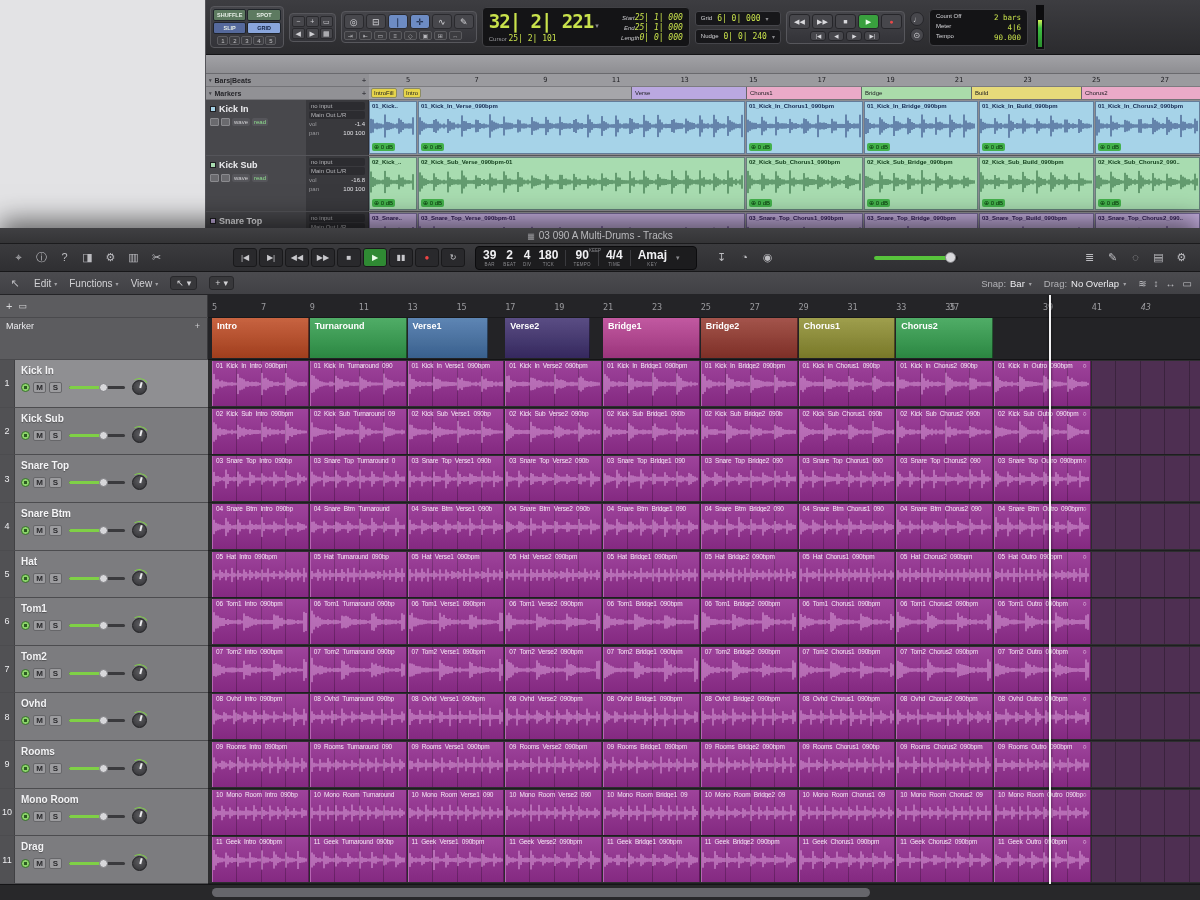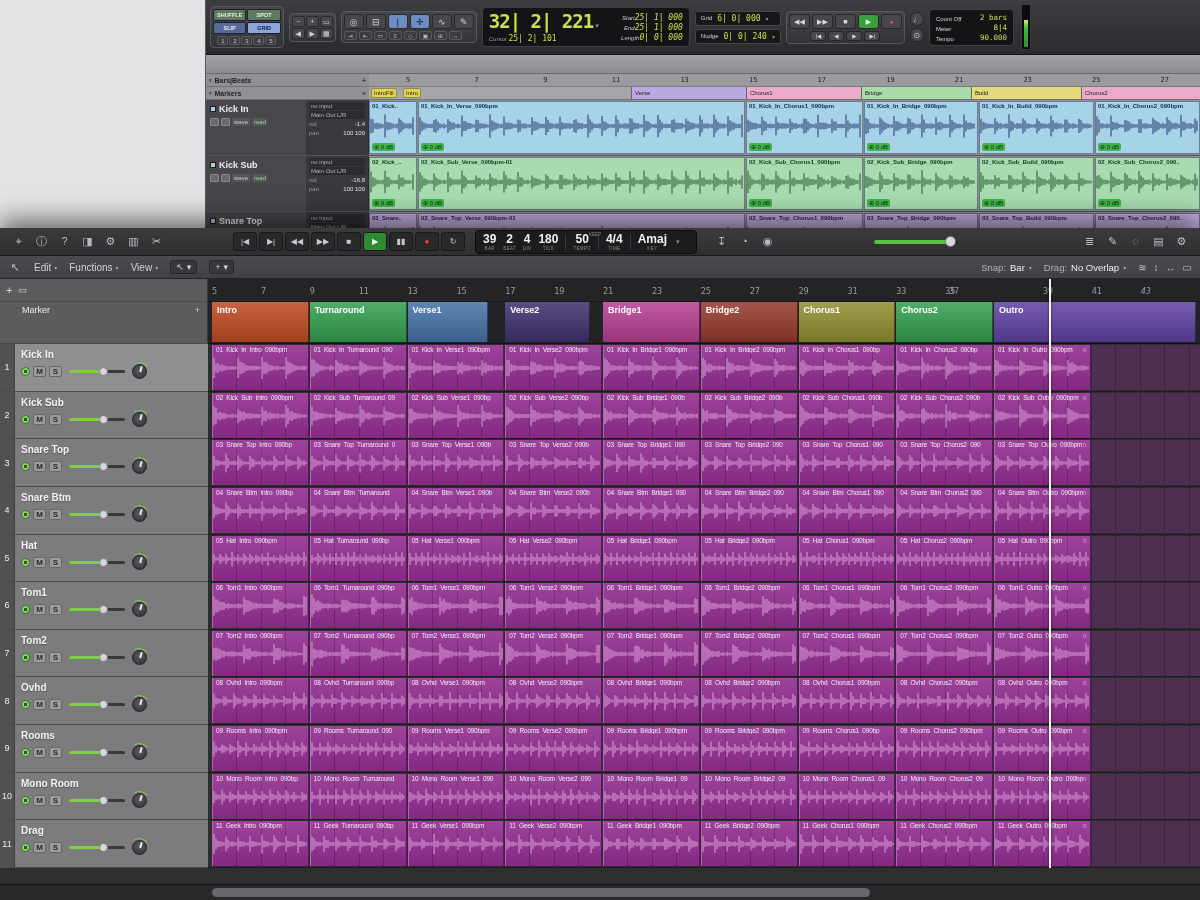--- a/index.html
+++ b/index.html
@@ -39,21 +39,21 @@
   .gnval{font-family:"DejaVu Sans Mono",monospace;font-size:8px;color:#c9e24c;}
   .gndd{font-size:6px;color:#8a8a8e;}
   .ptt1,.ptt2{display:flex;gap:2px;justify-content:center;}
   .pt-tbtn{width:21px;height:15px;background:#47474c;border:1px solid #26262a;color:#d9d9dd;font-size:7px;text-align:center;line-height:14px;border-radius:3px;}
   .pt-tbtn.play{background:#39a03e;color:#eaffea;}
   .pt-tbtn.rec{color:#e84848;}
   .pt-tbtn.sm{width:16px;height:10px;font-size:5.5px;line-height:9px;}
   .pt-extra{display:flex;flex-direction:column;gap:2px;}
   .pt-round{width:14px;height:14px;border-radius:50%;background:#47474c;border:1px solid #26262a;color:#d6d6da;font-size:8px;text-align:center;line-height:13px;}
   .ptc.session{background:#141416;border-color:#404044;padding:3px 6px;gap:1px;}
-  .ssrow{display:flex;gap:6px;align-items:flex-end;}
+  .ssrow{display:flex;gap:20px;align-items:flex-start;}
   .sslab{font-size:6px;color:#d8d8dc;width:38px;}
   .ssval{font-family:"DejaVu Sans Mono",monospace;font-size:7.5px;color:#c9e24c;margin-left:auto;}
   .pt-meter{width:10px;height:46px;background:#0c0c0e;border:1px solid #3a3a3e;position:relative;margin-left:2px;}
   .pt-meter::after{content:'';position:absolute;left:2px;right:2px;bottom:2px;height:62%;background:linear-gradient(#d6f05a,#3fbf42 30%,#2a8f2e);}
   .pt-mid{height:19px;background:linear-gradient(#a2a2a6,#8e8e92);border-bottom:1px solid #6a6a6e;}
   .pt-edit{display:flex;}
   .pt-rlabels{width:163px;}
   .pt-rl{height:13px;font-size:7px;font-weight:bold;color:#242428;background:#919195;border-bottom:1px solid #737377;padding:1px 3px;display:flex;gap:3px;align-items:center;}
   .pt-rl .dd{font-size:5px;color:#45454a;}
   .pt-rl .plus{margin-left:auto;font-size:7px;color:#45454a;}
@@ -112,21 +112,21 @@
   .l-menu{display:flex;align-items:center;gap:3px;}
   .l-menu .dd{font-size:6px;color:#a2a2a6;}
   .l-toolbox{display:flex;align-items:center;gap:3px;background:#38383b;border:1px solid #28282b;border-radius:3px;padding:1px 5px;font-size:9px;}
   .l-snap{display:flex;align-items:center;gap:4px;font-size:9.5px;}
   .l-snap .lab{color:#b2b2b6;}
   .l-snap .val{color:#ececef;}
   .l-zoomgrp{display:flex;gap:7px;font-size:10px;color:#c2c2c6;}
   .l-main{position:relative;height:589px;overflow:hidden;}
   .l-side{position:absolute;left:0;top:0;width:208px;height:100%;background:#5c5c5f;border-right:1px solid #39393c;}
   .l-sidetop{position:absolute;left:0;top:0;width:208px;height:23px;border-bottom:1px solid #4a4a4d;display:flex;align-items:center;gap:6px;padding:0 6px;color:#d8d8db;}
-  .l-sidemk{position:absolute;left:0;top:23px;width:208px;height:42px;border-bottom:1px solid #4a4a4d;padding:3px 22px;color:#ececef;font-size:9px;}
+  .l-sidemk{position:absolute;left:0;top:23px;width:208px;height:42px;border-bottom:1px solid #4a4a4d;padding:3px 6px;color:#ececef;font-size:9px;}
   .l-sidemk .plus{position:absolute;right:8px;top:3px;color:#cccccf;font-size:9px;}
   .l-ruler{position:absolute;left:208px;top:0;width:992px;height:23px;background:#242427;border-bottom:1px solid #19191b;}
   .l-tick{position:absolute;top:7px;font-size:8.5px;color:#9b9b9f;font-family:"DejaVu Sans Mono",monospace;}
   .l-markerlane{position:absolute;left:208px;top:23px;width:992px;height:42px;background:#232326;border-bottom:1px solid #141416;}
   .l-section{position:absolute;top:0;height:40px;color:#fff;font-size:9px;font-weight:bold;padding:3px 0 0 5px;border-right:1px solid rgba(0,0,0,.45);overflow:hidden;white-space:nowrap;background-image:linear-gradient(rgba(255,255,255,.14),rgba(0,0,0,.16));}
   .l-headers{position:absolute;left:0;top:65px;width:208px;}
   .l-track{height:47.64px;display:flex;background:#7c7c7f;border-bottom:1px solid #4c4c4f;}
   .l-track.sel{background:#8f8f92;}
   .l-num{width:15px;background:#515154;color:#ececef;font-size:9px;display:flex;align-items:center;justify-content:center;border-right:1px solid #404043;}
   .l-tb{flex:1;padding:5px 6px 0;}
@@ -251,21 +251,21 @@
         <span class="pt-round">♩</span>
         <span class="pt-round">⊙</span>
       </div>
     <div class="ptc session" id="pt-session">
         <div class="ssrow">
           <span class="sslab">Count Off</span>
           <span class="ssval">2 bars</span>
         </div>
         <div class="ssrow">
           <span class="sslab">Meter</span>
-          <span class="ssval">8|4</span>
+          <span class="ssval">4|6</span>
         </div>
         <div class="ssrow">
           <span class="sslab">Tempo</span>
           <span class="ssval">90.000</span>
         </div>
       </div>
     <div class="pt-meter"></div>
   </div>
   <div class="pt-mid"></div>
   <div class="pt-edit">
@@ -501,20 +501,23 @@
             <svg width="102" height="34" class="wf">
               <path d="M1 10.1L1 23.9M3 11.8L3 22.2M5 12.8L5 21.2M7 14.6L7 19.4M9 14.8L9 19.2M11 14.8L11 19.2M13 14.4L13 19.6M15 8.4L15 25.6M17 10.6L17 23.4M19 13.5L19 20.5M21 15.1L21 18.9M23 15.0L23 19.0M25 14.8L25 19.2M27 15.4L27 18.6M29 10.1L29 23.9M31 12.6L31 21.4M33 12.3L33 21.7M35 14.3L35 19.7M37 15.1L37 18.9M39 15.4L39 18.6M41 14.4L41 19.6M43 6.8L43 27.2M45 10.0L45 24.0M47 12.9L47 21.1M49 14.3L49 19.7M51 15.0L51 19.0M53 14.7L53 19.3M55 14.7L55 19.3M57 10.0L57 24.0M59 12.1L59 21.9M61 14.4L61 19.6M63 15.0L63 19.0M65 14.6L65 19.4M67 14.4L67 19.6M69 14.7L69 19.3M71 5.1L71 28.9M73 11.0L73 23.0M75 14.5L75 19.5M77 13.4L77 20.6M79 15.3L79 18.7M81 14.9L81 19.1M83 14.4L83 19.6M85 9.8L85 24.2M87 10.6L87 23.4M89 13.2L89 20.8M91 15.1L91 18.9M93 14.8L93 19.2M95 14.4L95 19.6M97 15.4L97 18.6M99 9.0L99 25.0M101 10.4L101 23.6" stroke="#43276e" stroke-width="1"></path>
             </svg>
           </div>
         </div>
       </div>
     </div>
 </section>
 
 <section id="logic-window">
+  <div class="l-titlebar">
+    <span class="ticon">▦</span><span>03 090 A Multi-Drums - Tracks</span>
+  </div>
 
   <div class="l-toolbar">
     <div class="grp" id="l-lefticons">
         <span class="l-ibtn">⌖</span>
         <span class="l-ibtn">ⓘ</span>
         <span class="l-ibtn">?</span>
         <span class="l-ibtn">◨</span>
         <span class="l-ibtn">⚙</span>
         <span class="l-ibtn">▥</span>
         <span class="l-ibtn">✂</span>
@@ -543,21 +546,21 @@
           <div class="lcd-val">4</div>
           <div class="lcd-lab">DIV</div>
         </div>
       <div class="lcd-cell">
           <div class="lcd-val">180</div>
           <div class="lcd-lab">TICK</div>
         </div>
       <div class="lcd-sep"></div>
       <div class="lcd-cell">
           <span class="lcd-keep">KEEP</span>
-          <div class="lcd-val">50</div>
+          <div class="lcd-val">90</div>
           <div class="lcd-lab">TEMPO</div>
         </div>
       <div class="lcd-sep"></div>
       <div class="lcd-cell">
           <div class="lcd-val">4/4</div>
           <div class="lcd-lab">TIME</div>
         </div>
       <div class="lcd-sep"></div>
       <div class="lcd-cell">
           <div class="lcd-val">Amaj</div>
@@ -651,21 +654,20 @@
       </div>
     <div class="l-markerlane" id="l-markerlane">
         <div class="l-section" style="left: 4px; width: 96.75px; background-color: rgb(191, 74, 34);">Intro</div>
         <div class="l-section" style="left: 101.75px; width: 96.75px; background-color: rgb(51, 160, 78);">Turnaround</div>
         <div class="l-section" style="left: 199.5px; width: 80px; background-color: rgb(68, 114, 168);">Verse1</div>
         <div class="l-section" style="left: 297.25px; width: 85px; background-color: rgb(63, 48, 112);">Verse2</div>
         <div class="l-section" style="left: 395px; width: 96.75px; background-color: rgb(184, 62, 146);">Bridge1</div>
         <div class="l-section" style="left: 492.75px; width: 96.75px; background-color: rgb(149, 56, 46);">Bridge2</div>
         <div class="l-section" style="left: 590.5px; width: 96.75px; background-color: rgb(143, 143, 48);">Chorus1</div>
         <div class="l-section" style="left: 688.25px; width: 96.75px; background-color: rgb(51, 160, 78);">Chorus2</div>
-        <div class="l-section" style="left: 786px; width: 202px; background-color: rgb(95, 66, 164);">Outro</div>
       </div>
     <div class="l-headers" id="l-headers">
         <div class="l-track sel">
           <div class="l-num">1</div>
           <div class="l-tb">
             <div class="l-tname">Kick In</div>
             <div class="l-tc">
               <span class="l-on"></span>
               <span class="l-ms">M</span>
               <span class="l-ms">S</span>

